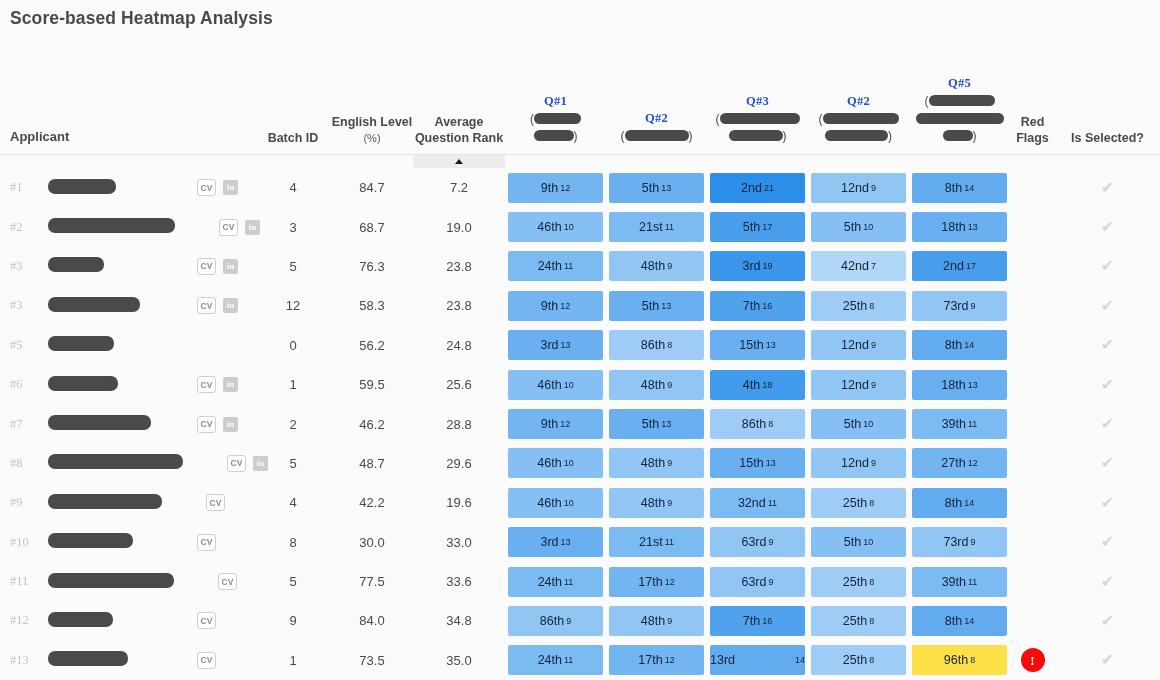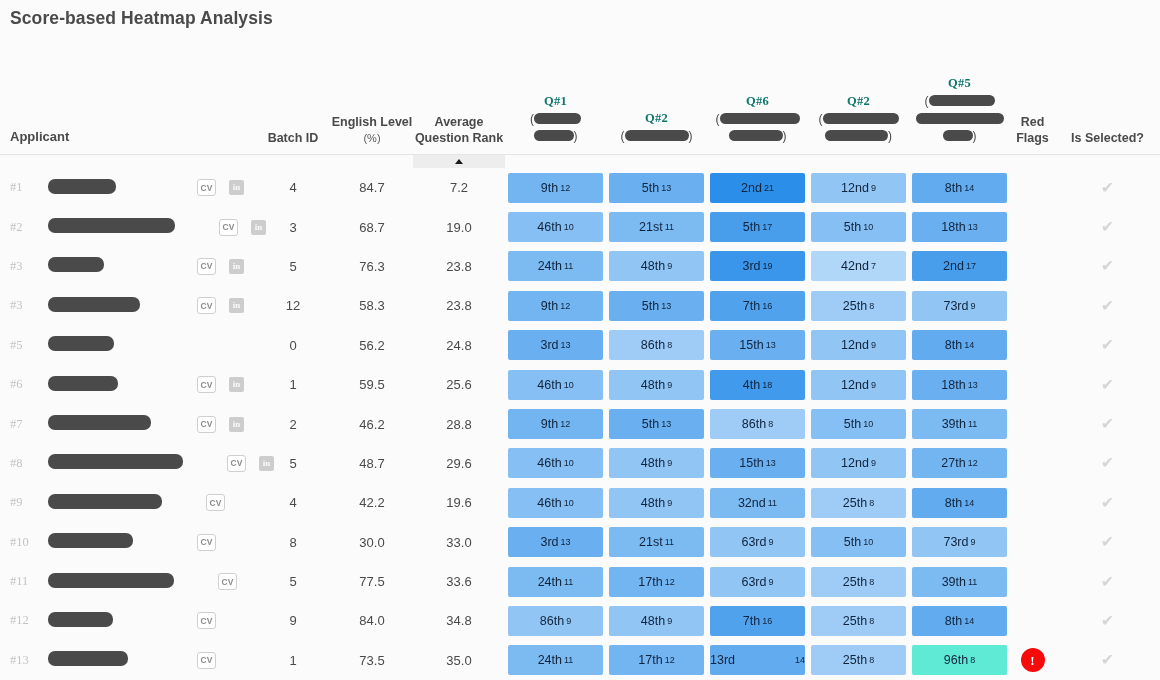--- a/index.html
+++ b/index.html
@@ -30,21 +30,21 @@
     padding: 0 0 8px 0;
     font-size: 12.5px; font-weight: bold; color: #4a4a4a;
     text-align: center; line-height: 1.28;
     border-bottom: 1px solid #e4e4e4;
     background: #fbfbfb;
     height: 108px;
   }
   thead th.applicant-th { text-align: left; padding-left: 10px; font-size: 13px; }
   .hdr-unit { font-weight: normal; font-size: 11px; color: #5b5b5b; }
 
-  .qlabel { color: #0f766e; font-size: 12.5px; font-weight: bold; display:block;
+  .qlabel { color: #1d4ed8; font-size: 12.5px; font-weight: bold; display:block;
             font-family: "Liberation Serif", serif; letter-spacing:.3px; }
   .qsub { display: block; font-weight: normal; color: #4a4a4a; font-size: 12px;
           line-height: 1.45; margin-top: 2px; }
   .redact {
     display: inline-block; background: #4a4a4a; border-radius: 7px;
     height: 11px; vertical-align: -1px;
   }
   .paren { color: #4a4a4a; font-size: 12px; }
 
   
@@ -63,21 +63,21 @@
   
   tbody td { height: 39.4px; padding: 0; text-align: center;
              font-size: 13px; color: #4a4a4a; background: #fbfbfb; }
 
   .rank-no { color: #c3c3c3; font-size: 12.5px; font-family: "Liberation Serif", serif; }
   td.applicant-cell { text-align: left; padding-left: 10px; }
   .applicant-row { display: flex; align-items: center; gap: 0; }
   .rank-slot { width: 38px; flex: 0 0 38px; }
   .name-slot { flex: 1 1 auto; }
   .name-bar { display:inline-block; background:#4a4a4a; height:15px; border-radius:7px; }
-  .links-slot { width: 58px; flex: 0 0 58px; display: flex; align-items: center; gap: 13px; margin-left: 44px; }
+  .links-slot { width: 58px; flex: 0 0 58px; display: flex; align-items: center; gap: 7px; margin-left: 44px; }
 
   .cv-btn {
     width: 19px; height: 17px; border: 1px solid #cfcfcf; border-radius: 3px;
     background: #fff; color: #8c8c8c; font-size: 8.5px; font-weight: 600;
     display: flex; align-items: center; justify-content: center;
     letter-spacing: .2px;
   }
   .li-icon {
     width: 15px; height: 15px; background: #cdcdcd; border-radius: 2px;
     display: flex; align-items: center; justify-content: center;
@@ -135,21 +135,21 @@
               <span style="display: block;"><span class="redact" style="width: 40px;"></span><span class="paren">)</span></span>
             </span>
           </th>
         <th>
             <span class="qlabel">Q#2</span>
             <span class="qsub">
               <span style="display: block;"><span class="paren">(</span><span class="redact" style="width: 64px;"></span><span class="paren">)</span></span>
             </span>
           </th>
         <th>
-            <span class="qlabel">Q#6</span>
+            <span class="qlabel">Q#3</span>
             <span class="qsub">
               <span style="display: block;"><span class="paren">(</span><span class="redact" style="width: 80px;"></span></span>
               <span style="display: block;"><span class="redact" style="width: 54px;"></span><span class="paren">)</span></span>
             </span>
           </th>
         <th>
             <span class="qlabel">Q#2</span>
             <span class="qsub">
               <span style="display: block;"><span class="paren">(</span><span class="redact" style="width: 76px;"></span></span>
               <span style="display: block;"><span class="redact" style="width: 63px;"></span><span class="paren">)</span></span>
@@ -773,21 +773,21 @@
               <sub>14</sub>
             </div>
           </td>
           <td>
             <div class="cell-chip" style="background: rgb(158, 204, 246);">
               <span>25th</span>
               <sub>8</sub>
             </div>
           </td>
           <td>
-            <div class="cell-chip" style="background: #5eead4;">
+            <div class="cell-chip" style="background: #fde047;">
               <span>96th</span>
               <sub>8</sub>
             </div>
           </td>
           <td>
             <div class="flag-badge">!</div>
           </td>
           <td><span class="check">✔</span></td>
         </tr>
       </tbody>

